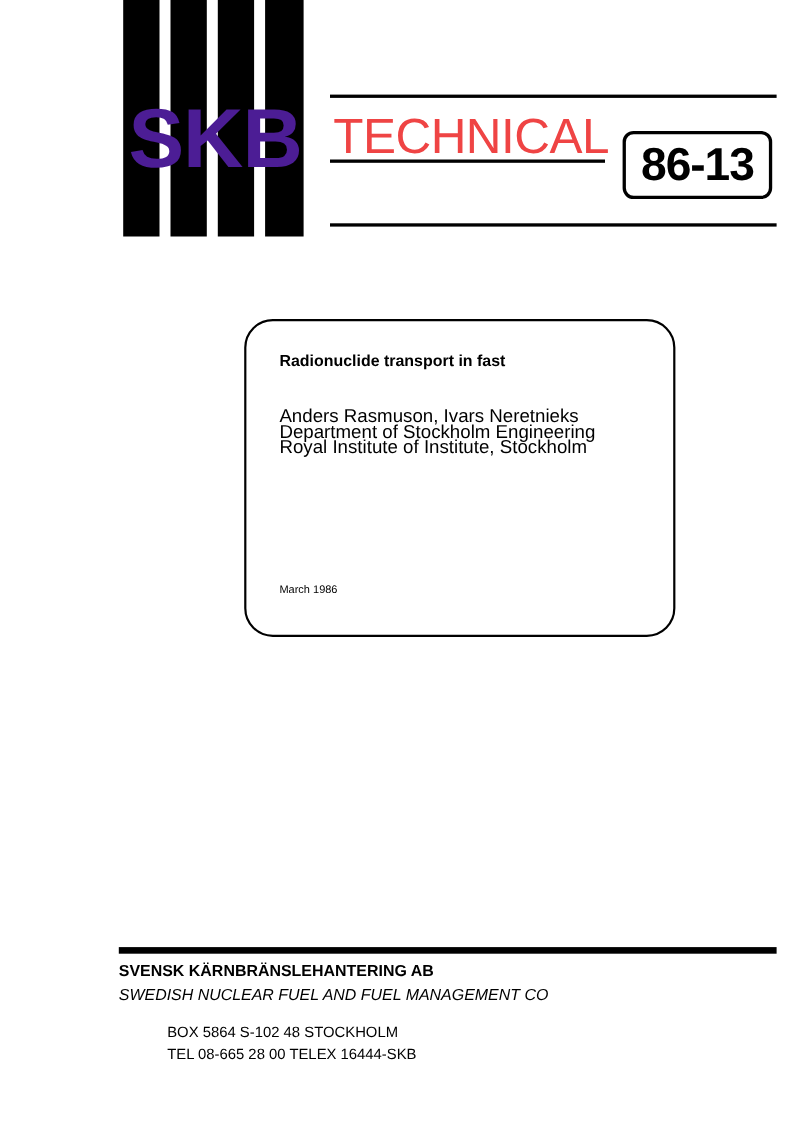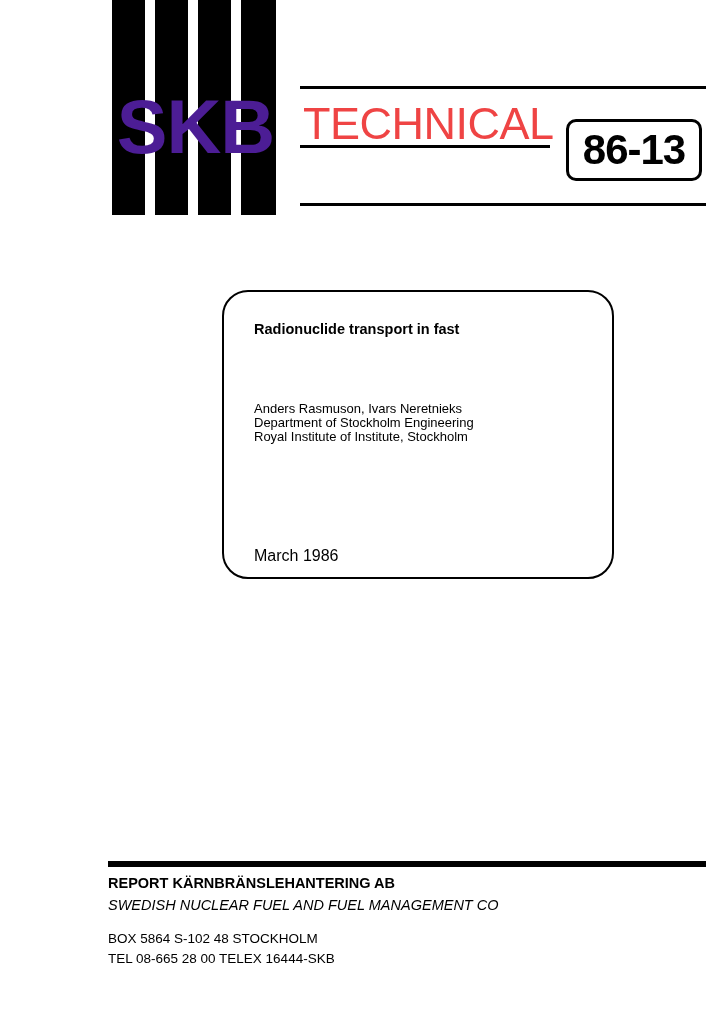--- a/index.html
+++ b/index.html
@@ -131,31 +131,31 @@
     left: 30px;
     top: 27px;
     width: 320px;
     font-size: 14.5px;
     font-weight: bold;
     line-height: 20px;
   }
   .authors {
     position: absolute;
     left: 30px;
-    top: 110px;
+    top: 80px;
     width: 330px;
-    font-size: 13px;
+    font-size: 17px;
     line-height: 14px;
   }
   .authors div { white-space: nowrap; }
   .doc-date {
     position: absolute;
     left: 30px;
-    top: 255px;
-    font-size: 16px;
+    top: 239px;
+    font-size: 10px;
   }
 
   
   .footer-rule {
     position: absolute;
     left: 108px;
     top: 861px;
     width: 598px;
     height: 6px;
     background: #000000;
@@ -174,20 +174,21 @@
   }
   .org-name-en {
     font-size: 14.5px;
     font-style: italic;
     line-height: 22px;
   }
   .addr {
     margin-top: 13px;
     font-size: 13.5px;
     line-height: 20px;
+    margin-left: 44px;
   }
 </style>
 </head>
 <body>
 
 <div class="masthead">
   <div class="bar bar-1"></div>
   <div class="bar bar-2"></div>
   <div class="bar bar-3"></div>
   <div class="bar bar-4"></div>
@@ -211,17 +212,17 @@
   <div class="authors">
     <div>Anders Rasmuson, Ivars Neretnieks</div>
     <div>Department of Stockholm Engineering</div>
     <div>Royal Institute of Institute, Stockholm</div>
   </div>
   <div class="doc-date">March 1986</div>
 </div>
 
 <div class="footer-rule"></div>
 <div class="footer">
-  <div class="org-name">REPORT KÄRNBRÄNSLEHANTERING AB</div>
+  <div class="org-name">SVENSK KÄRNBRÄNSLEHANTERING AB</div>
   <div class="org-name-en">SWEDISH NUCLEAR FUEL AND FUEL MANAGEMENT CO</div>
   <div class="addr">BOX 5864  S-102 48 STOCKHOLM</div>
   <div class="addr" style="margin-top:0">TEL 08-665 28 00  TELEX 16444-SKB</div>
 </div>
 
 </body></html>

